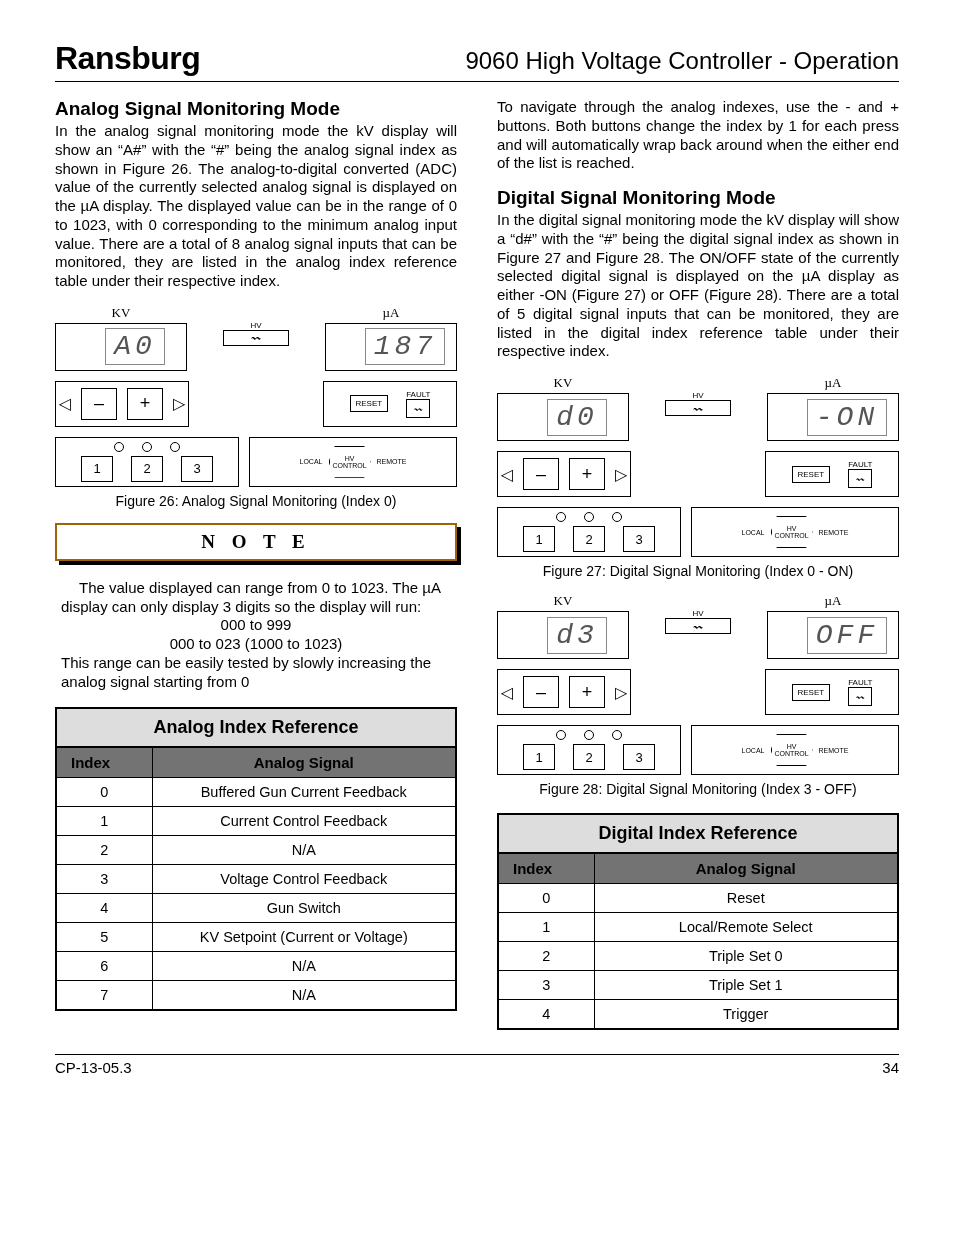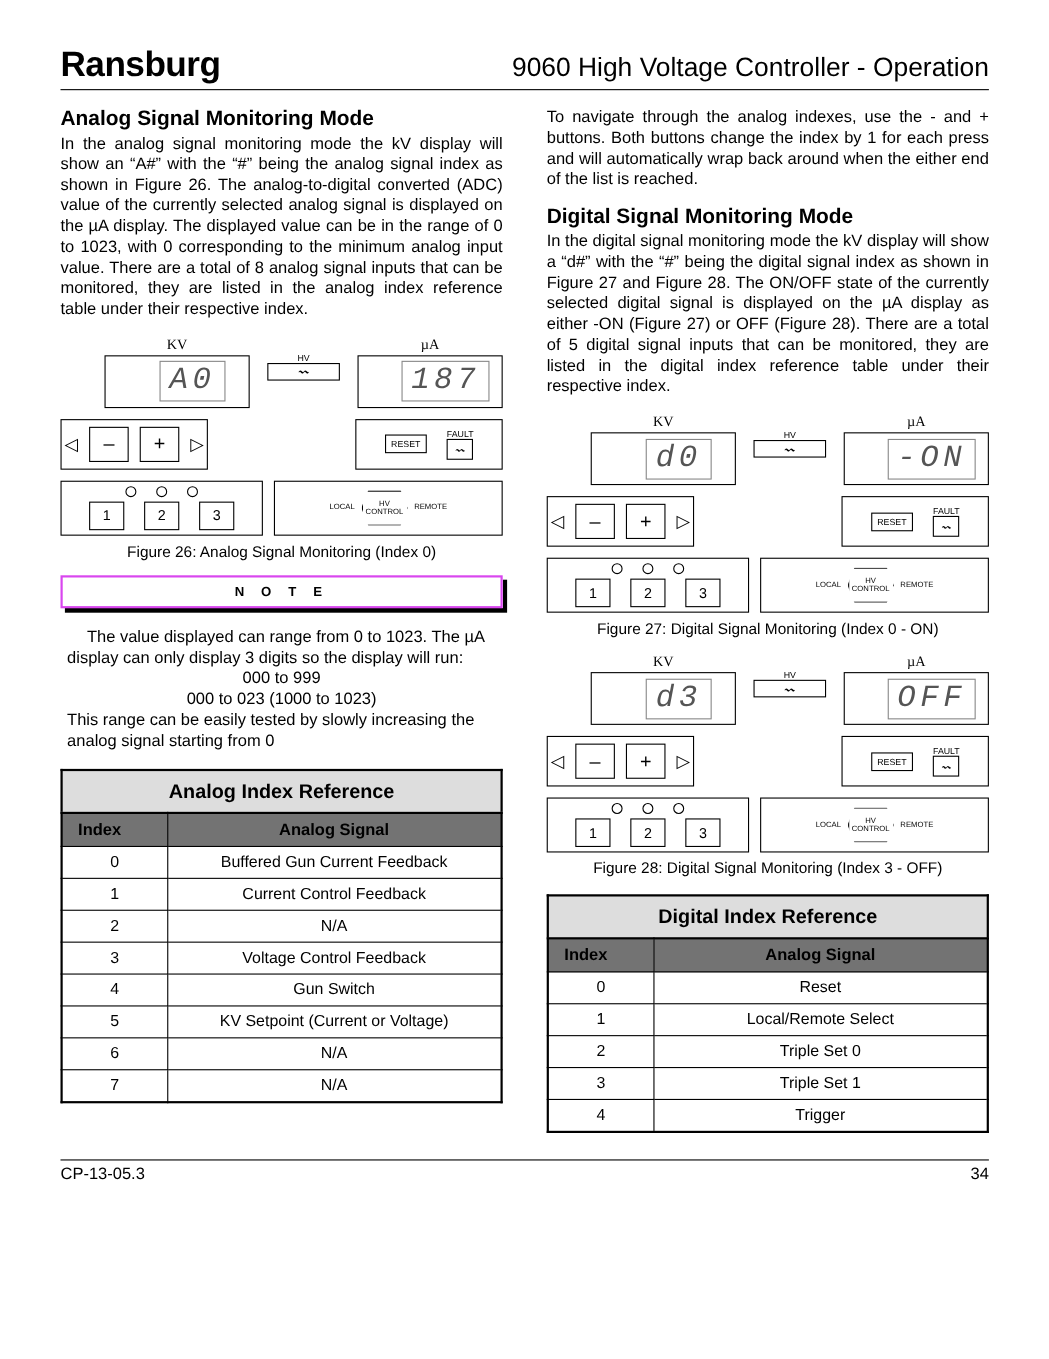--- a/index.html
+++ b/index.html
@@ -59,21 +59,20 @@
   
   .device {
     width: 100%;
     border: none;
     margin: 14px 0 4px 0;
   }
   .dev-top {
     display: flex;
     justify-content: space-between;
     gap: 10px;
-    margin-left: 40px;
   }
   .lcd-group { width: 132px; }
   .lcd-label {
     font-size: 13px;
     text-align: center;
     margin-bottom: 2px;
     font-family: serif;
   }
   .lcd-box {
     border: 1.5px solid #000;
@@ -135,28 +134,29 @@
     flex:1; gap:6px; font-size:7px; padding:4px;
   }
   .hex {
     width:40px; height:30px; border:1px solid #000;
     display:flex; align-items:center; justify-content:center;
     clip-path: polygon(15% 0, 85% 0, 100% 50%, 85% 100%, 15% 100%, 0 50%);
     font-size:7px; text-align:center;
   }
   
   .note-outer {
-    border: 2px solid #d946ef;
+    border: 2px solid #a16207;
     box-shadow: 4px 4px 0 #000;
     margin: 8px 0 10px 0;
     padding: 6px 0;
     text-align:center;
     font-weight:bold;
     letter-spacing: 6px;
-    font-size:12px;
+    font-size:19px;
+    font-family:Liberation Serif, serif;
   }
   .note-body {
     font-size:15px;
     line-height:1.25;
     margin: 10px 6px 8px 6px;
   }
   .note-body .c { text-align:center; }
   
   table.ref {
     width:100%;

